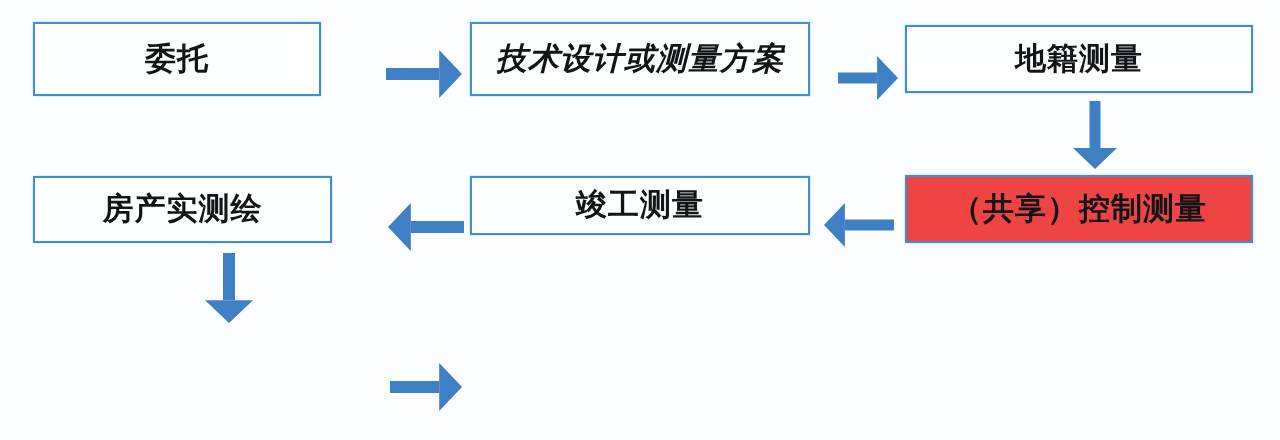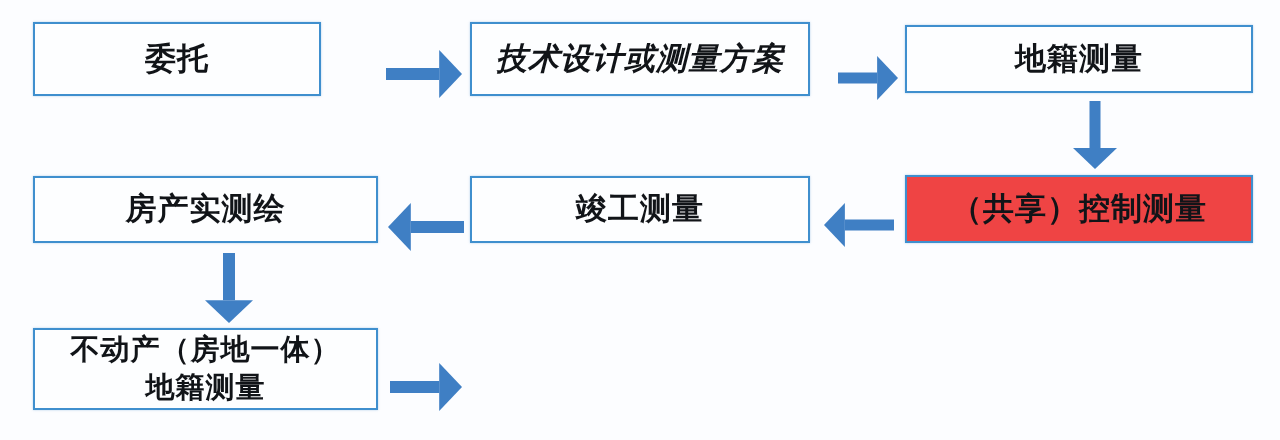--- a/index.html
+++ b/index.html
@@ -48,24 +48,22 @@
   }
 </style>
 </head>
 <body style="background: rgb(252, 253, 255);">
 
 <div id="flow">
     <div class="node" style="left: 33px; top: 22px; width: 288px; height: 74px; border-color: rgb(63, 143, 206); background: rgb(253, 254, 255); color: rgb(17, 20, 24);">委托</div>
     <div class="node" style="left: 470px; top: 22px; width: 340px; height: 74px; border-color: rgb(63, 143, 206); background: rgb(253, 254, 255); color: rgb(17, 20, 24); font-style: italic;">技术设计或测量方案</div>
     <div class="node" style="left: 905px; top: 25px; width: 348px; height: 68px; border-color: rgb(63, 143, 206); background: rgb(253, 254, 255); color: rgb(17, 20, 24);">地籍测量</div>
     <div class="node" style="left: 905px; top: 175px; width: 348px; height: 68px; border-color: rgb(63, 143, 206); background: #ef4444; color: rgb(17, 20, 24);">（共享）控制测量</div>
-    <div class="node" style="left: 470px; top: 176px; width: 340px; height: 67px; border-color: rgb(63, 143, 206); background: rgb(253, 254, 255); color: rgb(17, 20, 24);">竣工测量</div>
-    <div class="node" style="left: 33px; top: 176px; width: 345px; height: 67px; border-color: rgb(63, 143, 206); background: rgb(253, 254, 255); color: rgb(17, 20, 24);">房产实测绘</div>
-    <div class="node two-line" style="left: 33px; top: 328px; width: 345px; height: 82px; border-color: rgb(63, 143, 206); background: rgb(253, 254, 255); color: rgb(17, 20, 24);">不动产（房地一体）
-地籍测量</div>
+    <div class="node" style="left: 470px; top: 176px; width: 340px; height: 59px; border-color: rgb(63, 143, 206); background: rgb(253, 254, 255); color: rgb(17, 20, 24);">竣工测量</div>
+    <div class="node" style="left: 33px; top: 176px; width: 299px; height: 67px; border-color: rgb(63, 143, 206); background: rgb(253, 254, 255); color: rgb(17, 20, 24);">房产实测绘</div>
     <div class="arrow" style="left: 386px; top: 50px;">
       <svg width="76" height="48" viewBox="0 0 76 48">
         <g>
           <rect x="0" y="18" width="53.2" height="12" fill="#3f7fc4"></rect>
           <polygon points="53.2,0 76,24 53.2,48" fill="#3f7fc4"></polygon>
         </g>
       </svg>
     </div>
     <div class="arrow" style="left: 838px; top: 56px;">
       <svg width="60" height="44" viewBox="0 0 60 44">

